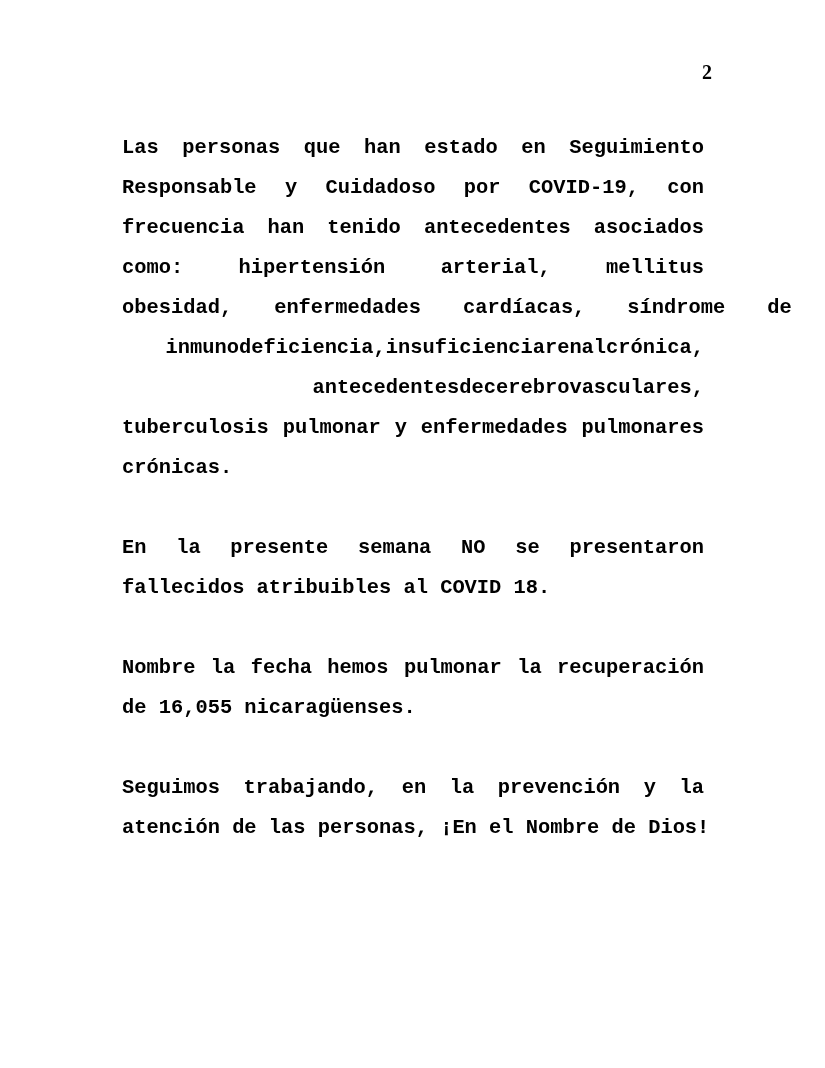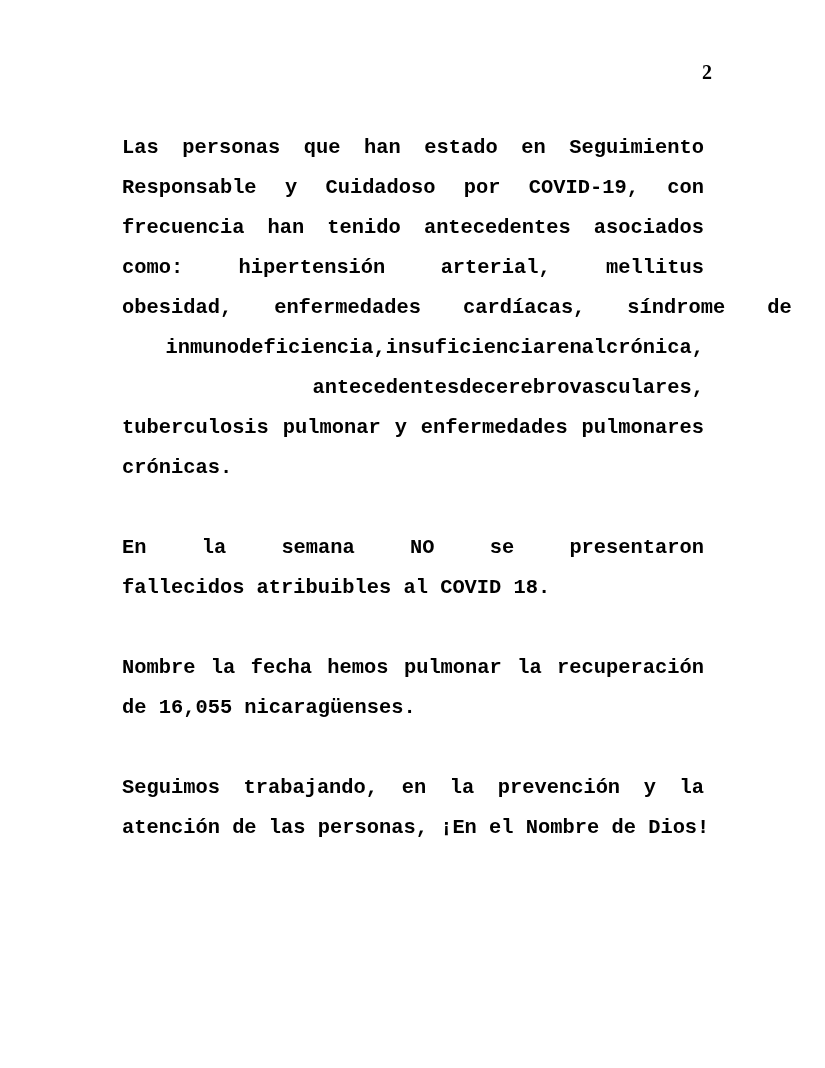--- a/index.html
+++ b/index.html
@@ -135,20 +135,21 @@
           <span>enfermedades</span>
           <span>pulmonares</span>
         </span>
       <span class="tail" style="display: block; line-height: 40px; white-space: nowrap;">crónicas.</span>
     </p>
 
     <p class="para">
       <span style="display: flex; line-height: 40px; white-space: nowrap; justify-content: space-between;">
           <span>En</span>
           <span>la</span>
+          <span>presente</span>
           <span>semana</span>
           <span>NO</span>
           <span>se</span>
           <span>presentaron</span>
         </span>
       <span class="tail" style="display: block; line-height: 40px; white-space: nowrap;">fallecidos atribuibles al COVID 18.</span>
     </p>
 
     <p class="para">
       <span style="display: flex; line-height: 40px; white-space: nowrap; justify-content: space-between;">

